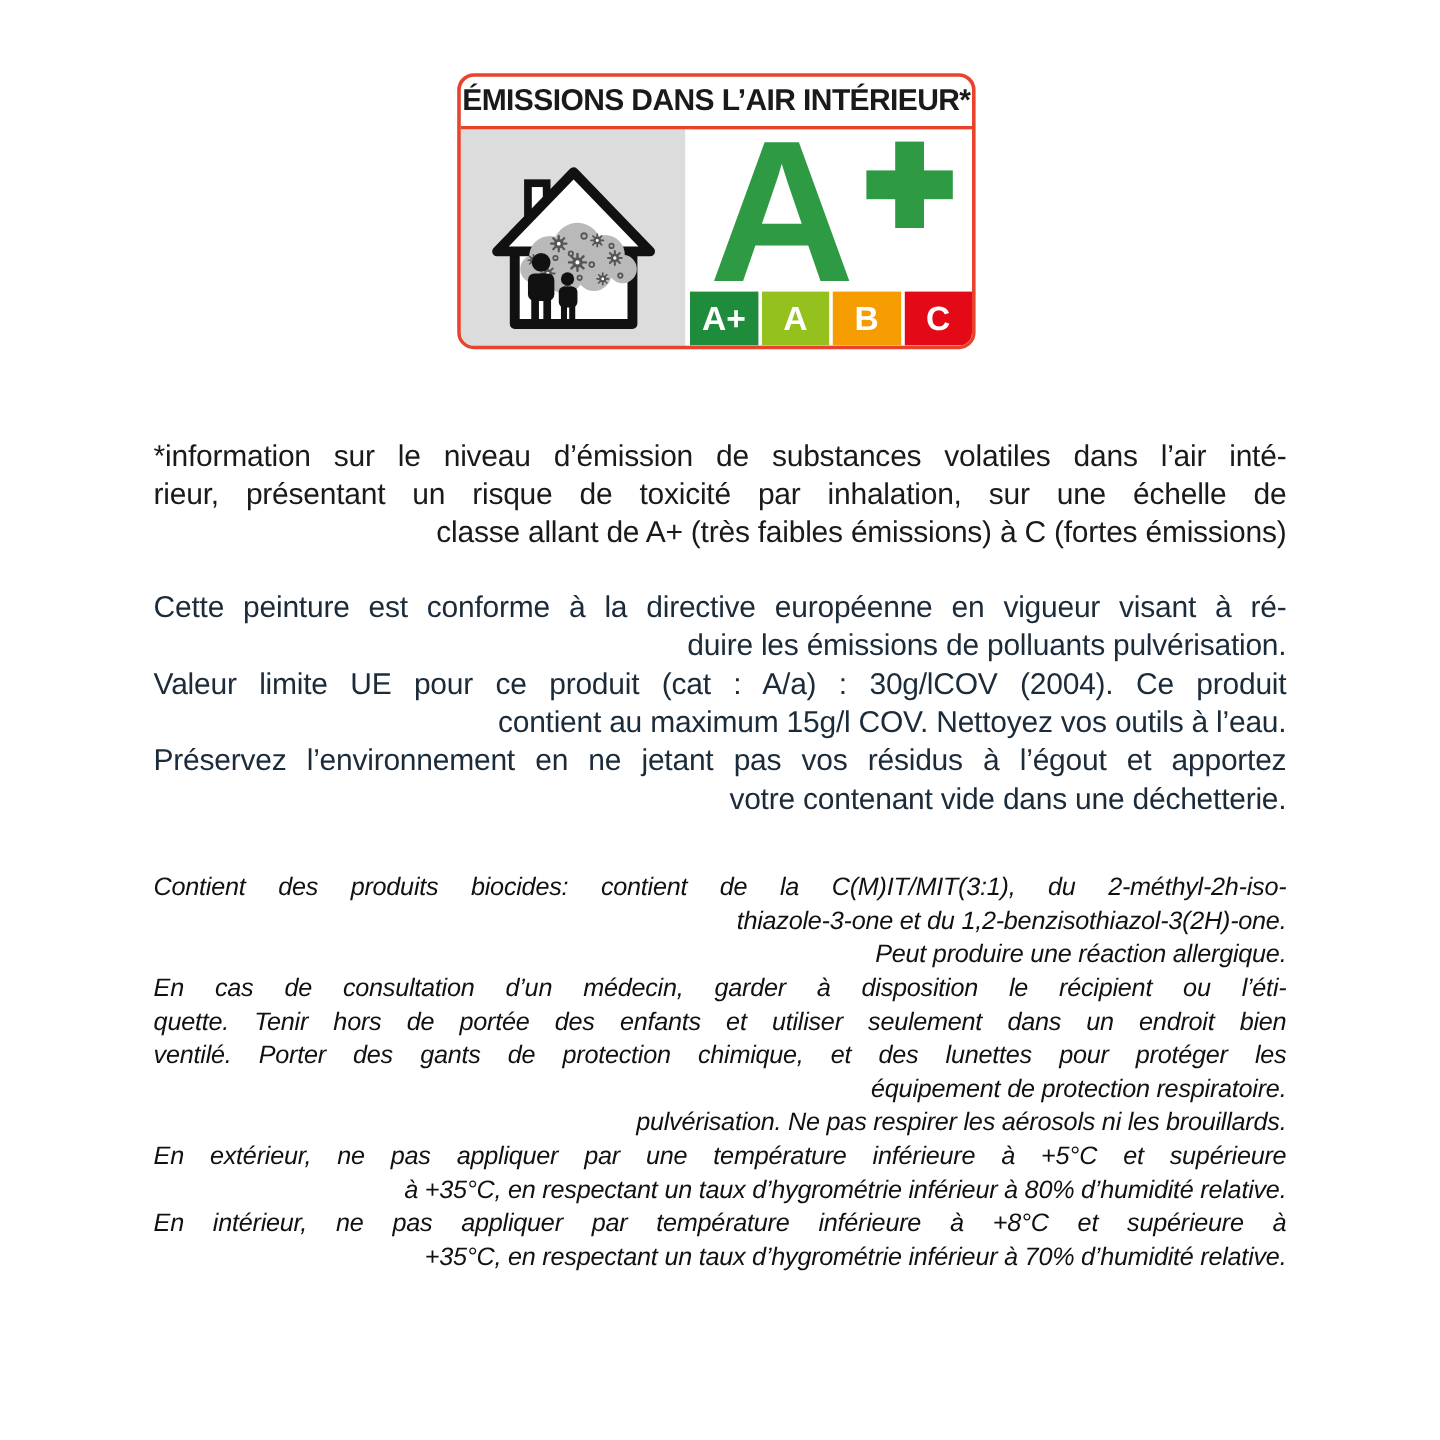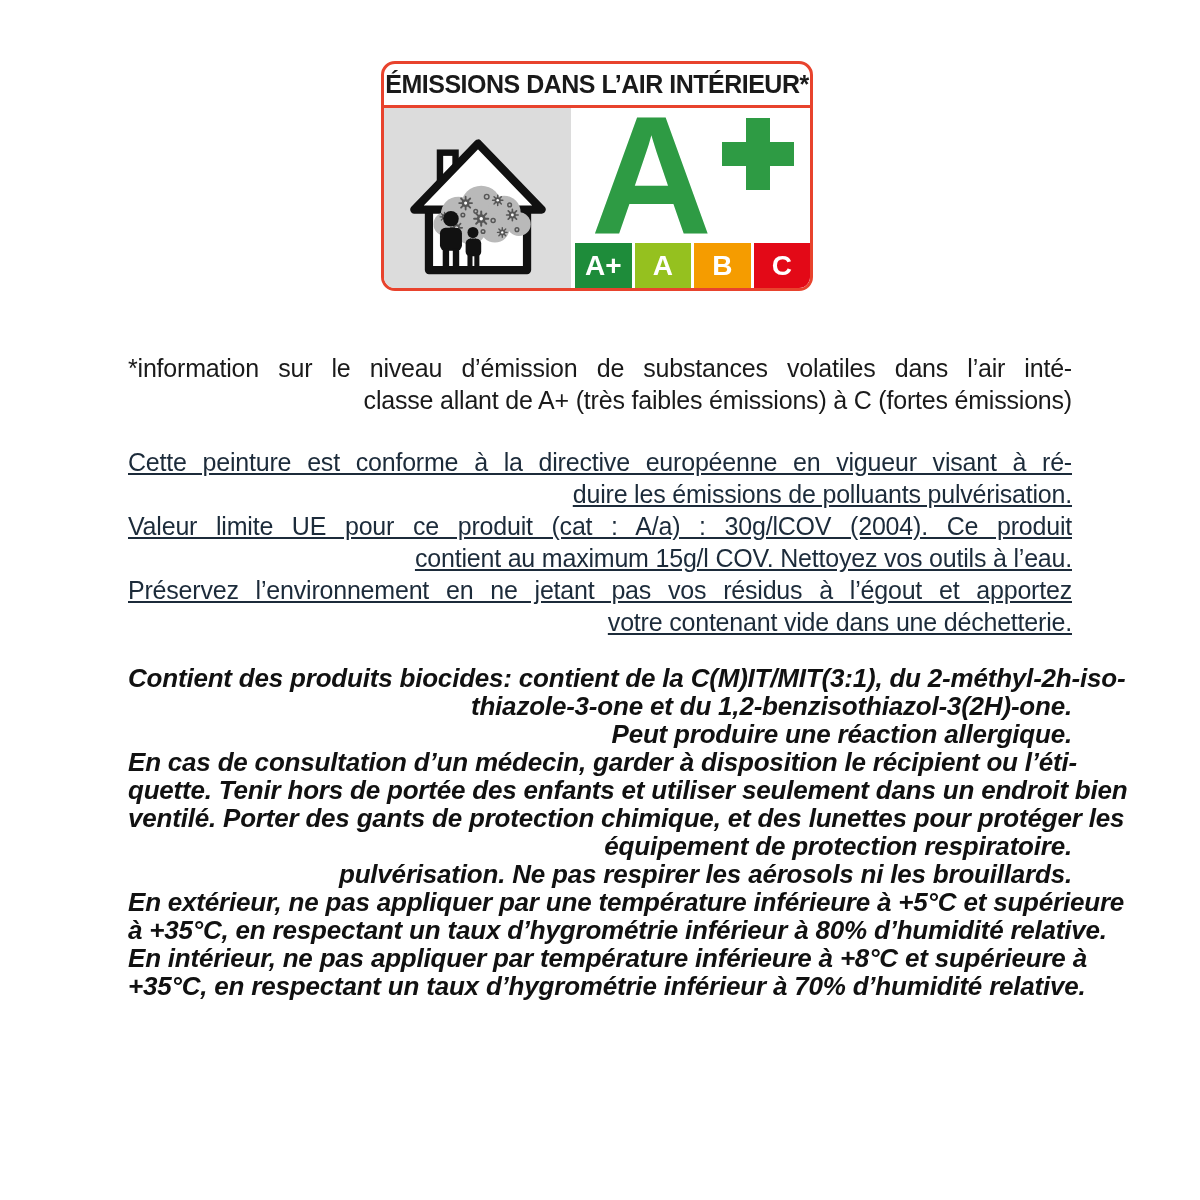--- a/index.html
+++ b/index.html
@@ -65,31 +65,31 @@
   .scale-cell {
     flex:1; display:flex; align-items:center; justify-content:center;
     color:#ffffff; font-weight:bold; font-size:28px;
   }
   .c-ap { background:#1e8c3a; }
   .c-a  { background:#95c11f; }
   .c-b  { background:#f59c00; }
   .c-c  { background:#e30917; }
 
   
-  .text-col { position:absolute; left:128px; top:352px; width:944px; }
+  .text-col { position:absolute; left:128px; top:364px; width:944px; }
   .para { margin:0; }
   .para-footnote   { color:#1a1a1a; margin-bottom:30px; }
-  .para-regulatory { color:#1c2b3a; margin-bottom:26px;text-decoration:underline; }
+  .para-regulatory { color:#1c2b3a; margin-bottom:44px; }
   .para-hazard     { color:#111111; }
   .para-footnote .ln, .para-regulatory .ln {
     font-size:25px; line-height:32px; letter-spacing:-0.2px;
   }
   .para-hazard .ln {
-    font-size:26px; line-height:28px; letter-spacing:-0.2px;
-    font-style:italic; font-weight:bold;
+    font-size:21px; line-height:28px; letter-spacing:-0.2px;
+    font-style:italic; font-weight:normal;
   }
   .ln { white-space:nowrap; text-align:right; }
   .ln.j { text-align:justify; text-align-last:justify; }
 </style>
 </head>
 <body>
 
 <div class="label-box">
   <div class="label-title">ÉMISSIONS DANS L’AIR INTÉRIEUR*</div>
   <div class="label-body">
@@ -168,20 +168,21 @@
       </div>
     </div>
 
   </div>
 </div>
 
 <div class="text-col">
 
   <div class="para para-footnote">
     <div class="ln j">*information sur le niveau d’émission de substances volatiles dans l’air inté-</div>
+    <div class="ln j">rieur, présentant un risque de toxicité par inhalation, sur une échelle de</div>
     <div class="ln">classe allant de A+ (très faibles émissions) à C (fortes émissions)</div>
   </div>
 
   <div class="para para-regulatory">
     <div class="ln j">Cette peinture est conforme à la directive européenne en vigueur visant à ré-</div>
     <div class="ln">duire les émissions de polluants pulvérisation.</div>
     <div class="ln j">Valeur limite UE pour ce produit (cat : A/a) : 30g/lCOV (2004). Ce produit</div>
     <div class="ln">contient au maximum 15g/l COV. Nettoyez vos outils à l’eau.</div>
     <div class="ln j">Préservez l’environnement en ne jetant pas vos résidus à l’égout et apportez</div>
     <div class="ln">votre contenant vide dans une déchetterie.</div>

